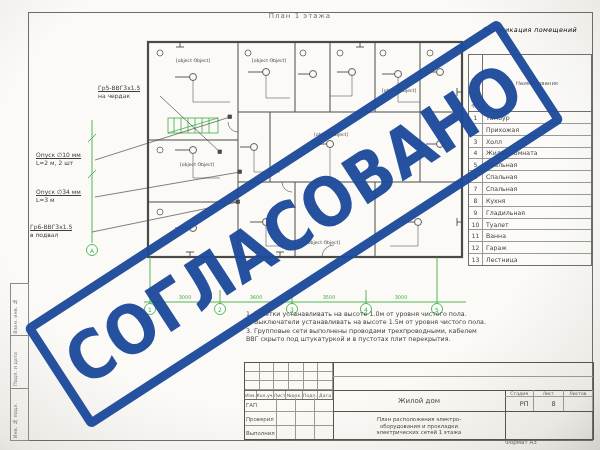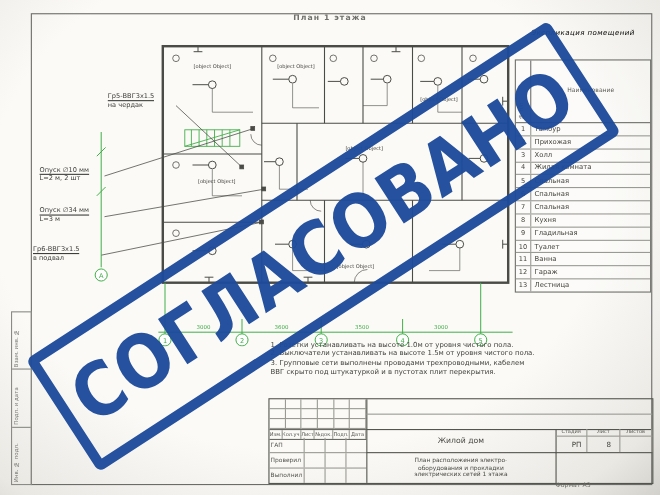--- a/index.html
+++ b/index.html
@@ -2,21 +2,21 @@
 <html style="--stamp: #1d4b9b;"><head>
 <meta charset="utf-8">
 <style>
   html,body{margin:0;padding:0;background:#d8d7d3;font-family:"DejaVu Sans",sans-serif;}
   .page{position:relative;width:600px;height:450px;overflow:hidden;
         background:radial-gradient(ellipse at 45% 40%, #fbfaf7 60%, #e9e8e3 88%, #d2d1cc 100%);}
   .sheet-frame{position:absolute;left:28px;top:12px;width:563px;height:427px;
         border:1.2px solid #6b6b68;background:transparent;}
   
   .plan-title{position:absolute;left:230px;top:12px;width:140px;text-align:center;
-        font-size:7px;color:#6f6f6c;letter-spacing:1px;font-weight:bold;}
+        font-size:7px;color:#6f6f6c;letter-spacing:1px;}
   
   .side-strip{position:absolute;left:10px;top:283px;width:17px;height:156px;
         border:1px solid #8a8a86;display:flex;flex-direction:column;}
   .side-cell{flex:1;border-bottom:1px solid #8a8a86;position:relative;overflow:hidden;}
   .side-cell:last-child{border-bottom:none;}
   .side-cell span{position:absolute;left:1px;bottom:2px;writing-mode:vertical-rl;
         transform:rotate(180deg);font-size:5px;color:#7b7b78;white-space:nowrap;}
   
   .callout{position:absolute;font-size:6px;line-height:7px;color:#3d3d3b;white-space:nowrap;}
   .callout .u{border-bottom:0.8px solid #3d3d3b;display:inline-block;}

